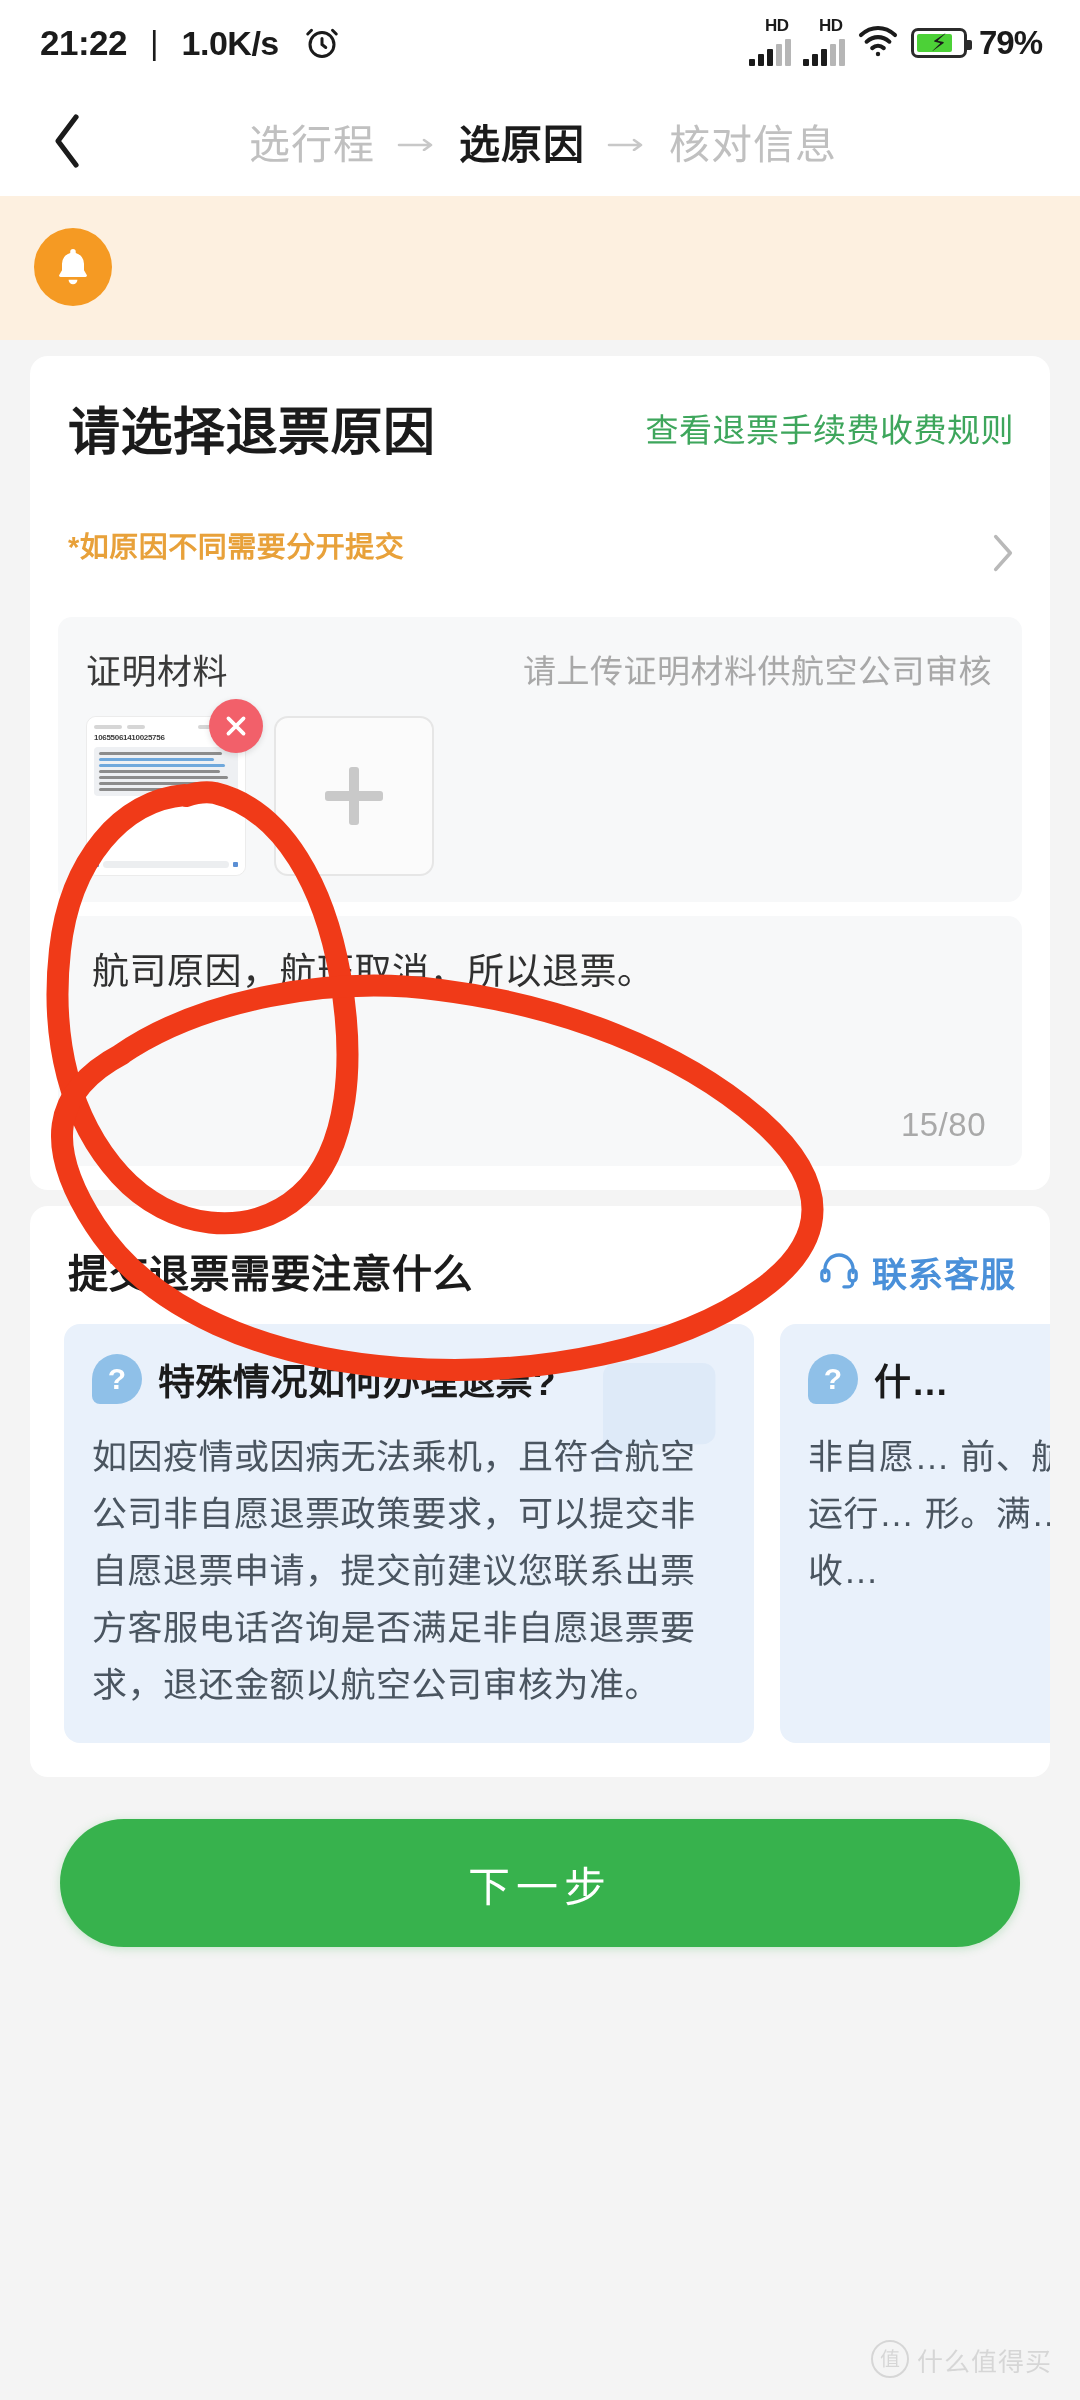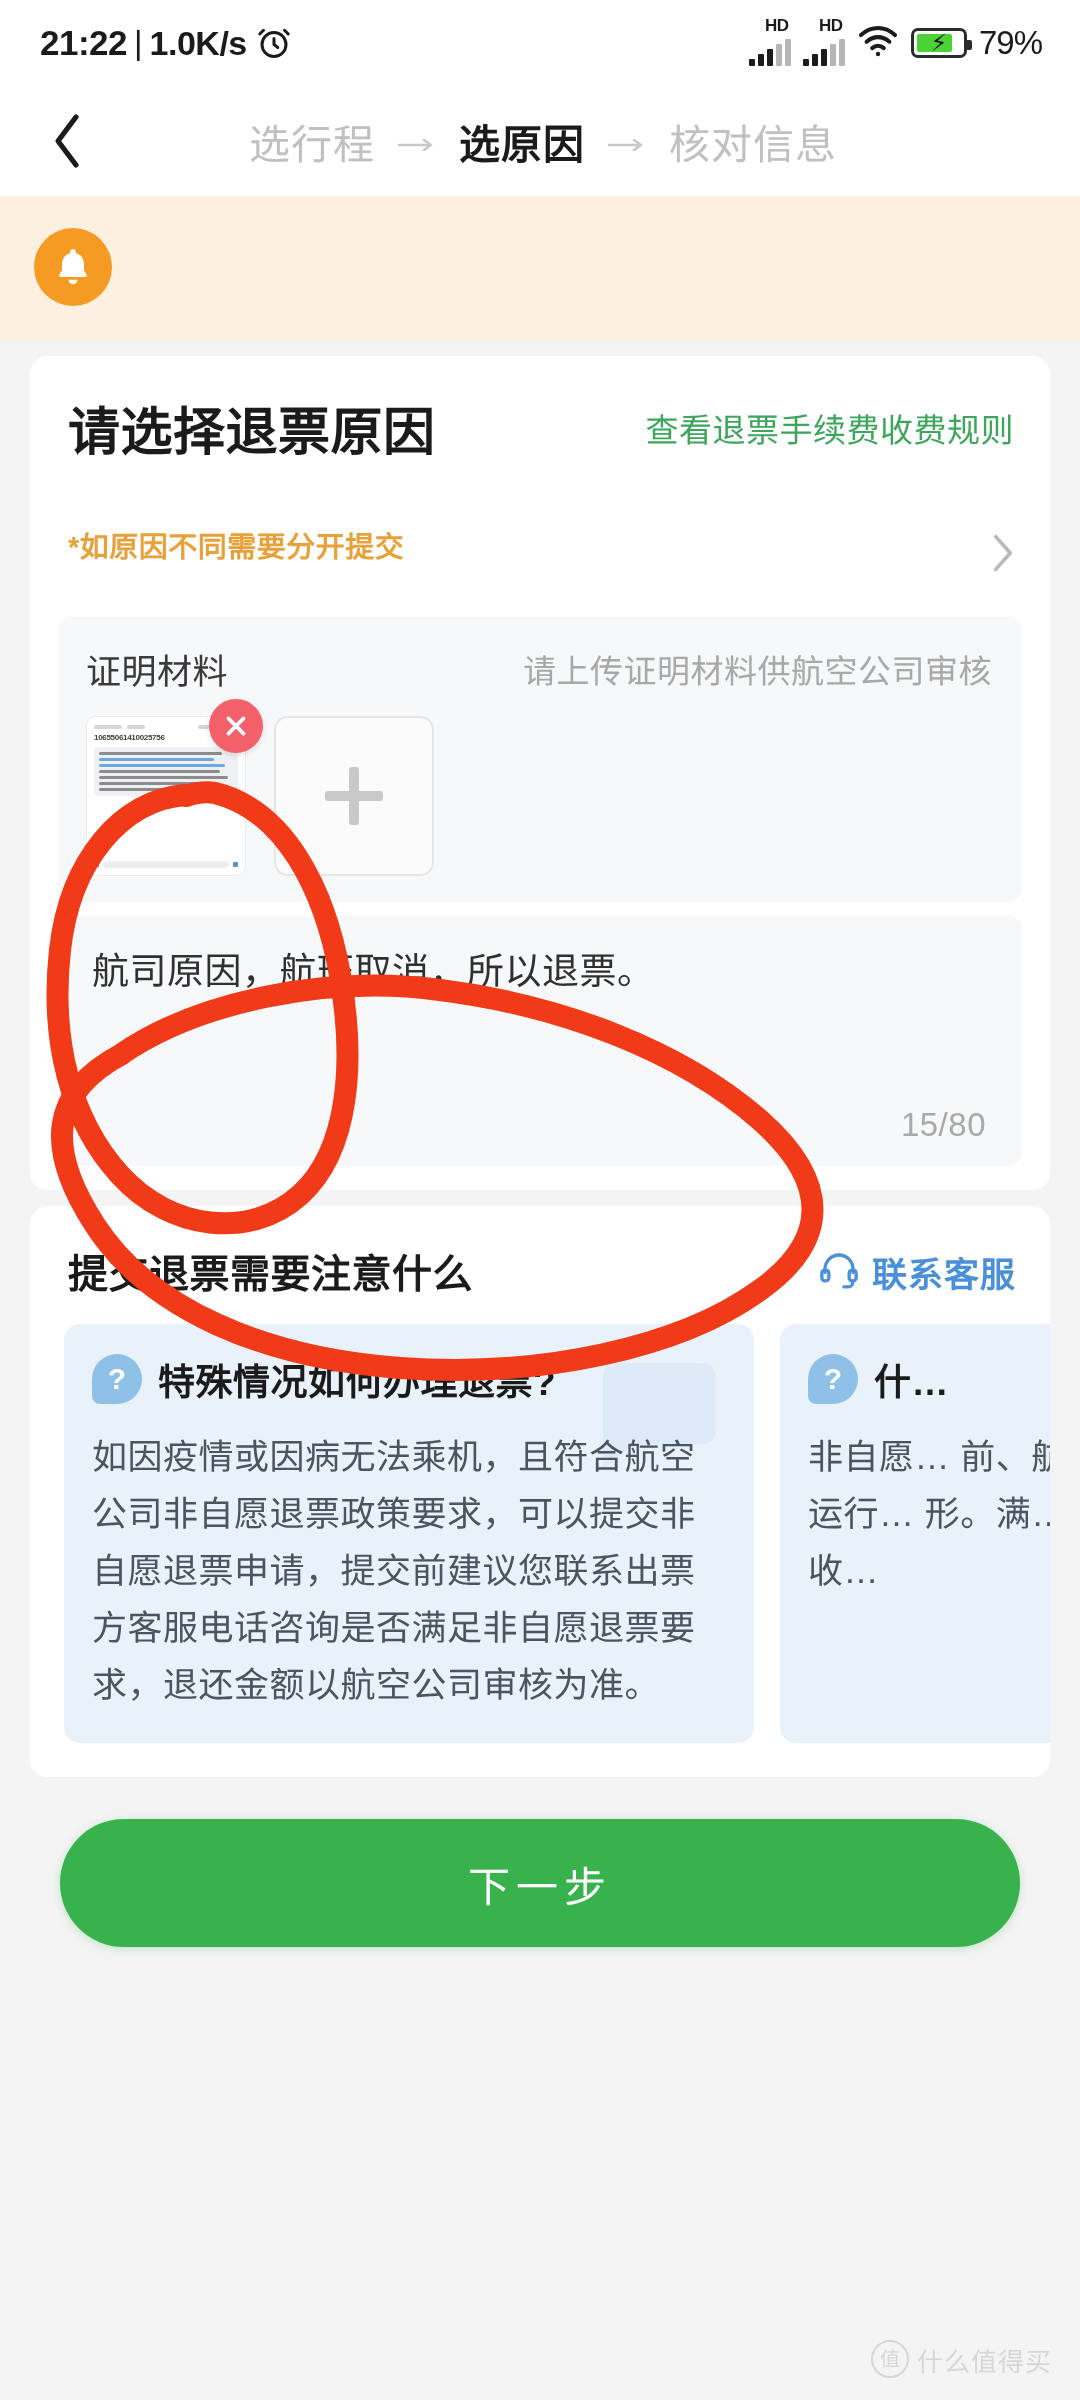--- a/index.html
+++ b/index.html
@@ -12,40 +12,40 @@
     position:relative;
   }
   .screen{position:relative;width:1080px;height:2400px;background:#f4f4f4;overflow:hidden;}
 
   
   .statusbar{
     height:86px;background:#ffffff;
     display:flex;align-items:center;justify-content:space-between;
     padding:0 38px 0 40px;box-sizing:border-box;
   }
-  .sb-left{display:flex;align-items:center;gap:0;}
+  .sb-left{display:flex;align-items:center;gap:16px;}
   .sb-time{font-size:35px;font-weight:700;color:#1b1b1b;letter-spacing:-0.5px;}
   .sb-sep{font-size:33px;color:#1b1b1b;font-weight:500;margin:0 7px;}
   .sb-speed{font-size:34px;font-weight:700;color:#1b1b1b;letter-spacing:-0.5px;}
   .sb-alarm{margin-left:9px;display:flex;align-items:center;}
   .sb-right{display:flex;align-items:center;gap:12px;}
   .sig{display:flex;align-items:flex-end;position:relative;height:34px;padding-top:12px;}
   .sig .hd{position:absolute;top:-4px;left:16px;font-size:17px;font-weight:700;color:#1b1b1b;letter-spacing:-0.5px;}
   .sig .bars{display:flex;align-items:flex-end;gap:3px;height:24px;margin-top:3px;}
   .sig .bars i{width:6px;display:block;background:#1b1b1b;border-radius:1px;}
   .sig .bars i:nth-child(1){height:7px;}
   .sig .bars i:nth-child(2){height:12px;}
   .sig .bars i:nth-child(3){height:17px;}
   .sig .bars i:nth-child(4){height:22px;background:#b6b6b6;}
   .sig .bars i:nth-child(5){height:27px;background:#b6b6b6;}
   .batt{position:relative;width:56px;height:30px;border:3px solid #2b2b2b;border-radius:7px;box-sizing:border-box;display:flex;align-items:center;padding:3px;}
   .batt:after{content:"";position:absolute;right:-8px;top:9px;width:5px;height:10px;background:#2b2b2b;border-radius:0 2px 2px 0;}
   .batt .fill{background:#4cd137;height:100%;width:79%;border-radius:2px;}
   .batt .bolt{position:absolute;left:50%;top:50%;transform:translate(-50%,-50%);font-size:24px;color:#1b1b1b;line-height:1;font-weight:700;}
-  .sb-pct{font-size:33px;font-weight:400;color:#1b1b1b;letter-spacing:-1px;}
+  .sb-pct{font-size:33px;font-weight:700;color:#1b1b1b;letter-spacing:-1px;}
 
   
   .header{
     height:110px;background:#ffffff;
     display:flex;align-items:center;padding:0 40px;box-sizing:border-box;
   }
   .back{width:56px;height:56px;display:flex;align-items:center;justify-content:center;flex:0 0 auto;}
   .breadcrumb{flex:1;display:flex;align-items:center;justify-content:center;gap:22px;margin-right:50px;}
   .bc-step{font-size:41px;color:#c0c0c0;letter-spacing:1px;}
   .bc-step.active{color:#1b1b1b;font-weight:700;}

